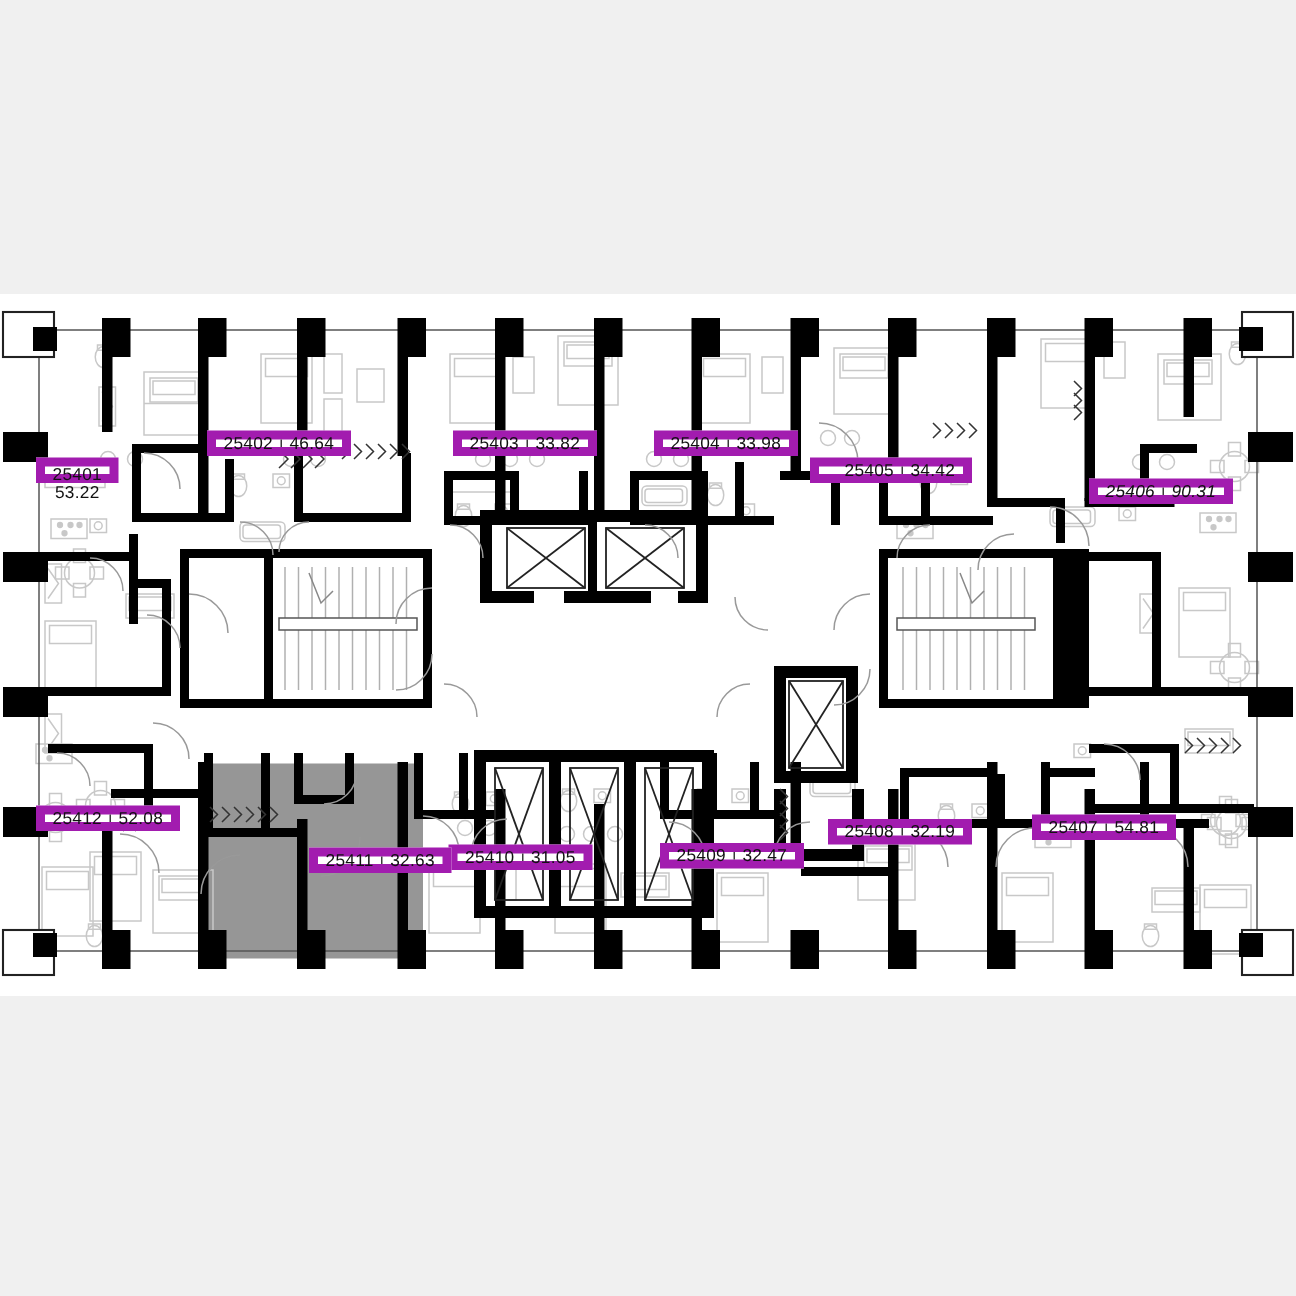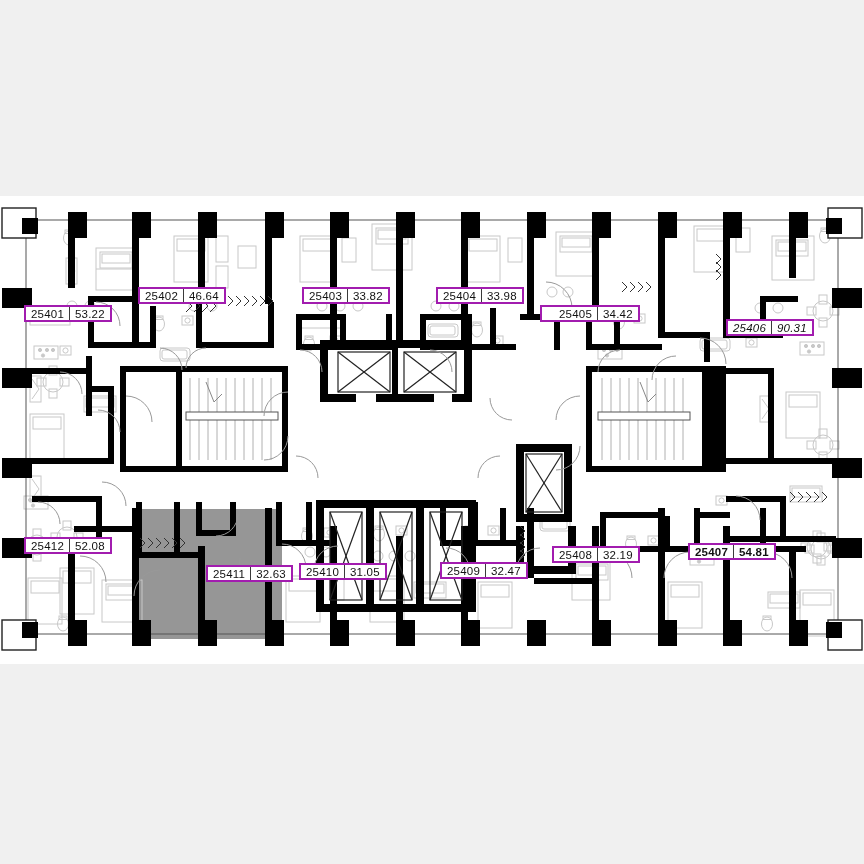--- a/index.html
+++ b/index.html
@@ -1,20 +1,20 @@
 <!DOCTYPE html>
 <html><head>
 <meta charset="utf-8">
 <style>
   html,body{margin:0;padding:0;background:#f0f0f0;}
   body{width:864px;height:864px;font-family:"Liberation Sans",sans-serif;}
   #stage{position:relative;width:864px;height:864px;background:#f0f0f0;overflow:hidden;}
   #plan{position:absolute;left:0;top:196px;width:864px;height:468px;background:#ffffff;}
   svg{display:block;}
-  .lbl{position:absolute;background:#ffffff;border:2px solid #a21caf;
+  .lbl{position:absolute;background:#ffffff;border:6px solid #a21caf;
        display:flex;align-items:center;height:17px;box-sizing:border-box;
        font-size:11.5px;color:#111;letter-spacing:.2px;white-space:nowrap;z-index:40;}
   .lbl .num{padding:0 5px 0 5px;}
   .lbl .sep{width:1px;align-self:stretch;background:#3a3a3a;}
   .lbl .area{padding:0 5px 0 5px;}
 </style>
 </head>
 <body>
 
 <div id="stage">
@@ -474,21 +474,21 @@
       <path d="M140 342 l5 5 l-5 5 M148 342 l5 5 l-5 5 M156 342 l5 5 l-5 5 M164 342 l5 5 l-5 5
                M172 342 l5 5 l-5 5 M180 342 l5 5 l-5 5"></path>
       <path d="M790 296 l5 5 l-5 5 M798 296 l5 5 l-5 5 M806 296 l5 5 l-5 5 M814 296 l5 5 l-5 5
                M822 296 l5 5 l-5 5"></path>
       <path d="M520 330 l5 5 l-5 5 M520 338 l5 5 l-5 5 M520 346 l5 5 l-5 5 M520 354 l5 5 l-5 5"></path>
       <path d="M74 348 l5 5 l-5 5 M82 348 l5 5 l-5 5 M90 348 l5 5 l-5 5"></path>
     </g>
   </svg>
   </div>
 
-  <div class="lbl" style="left:24px;  top:305px;">
+  <div class="lbl" style="left:24px;  top:305px;flex-direction:column;">
     <span class="num">25401</span>
     <span class="sep"></span>
     <span class="area">53.22</span>
   </div>
 
   <div class="lbl" style="left:138px; top:287px;">
     <span class="num">25402</span>
     <span class="sep"></span>
     <span class="area">46.64</span>
   </div>
@@ -510,21 +510,21 @@
     <span class="sep"></span>
     <span class="area">34.42</span>
   </div>
 
   <div class="lbl" style="left:726px; top:319px;font-style:italic;">
     <span class="num">25406</span>
     <span class="sep"></span>
     <span class="area">90.31</span>
   </div>
 
-  <div class="lbl" style="left:688px; top:543px;font-weight:bold;">
+  <div class="lbl" style="left:688px; top:543px;">
     <span class="num">25407</span>
     <span class="sep"></span>
     <span class="area">54.81</span>
   </div>
 
   <div class="lbl" style="left:552px; top:546px;">
     <span class="num">25408</span>
     <span class="sep"></span>
     <span class="area">32.19</span>
   </div>

